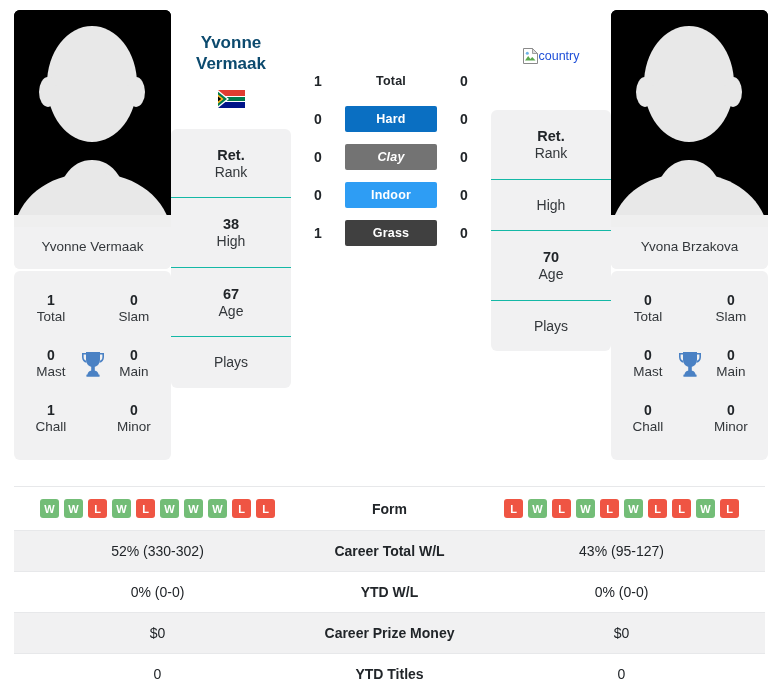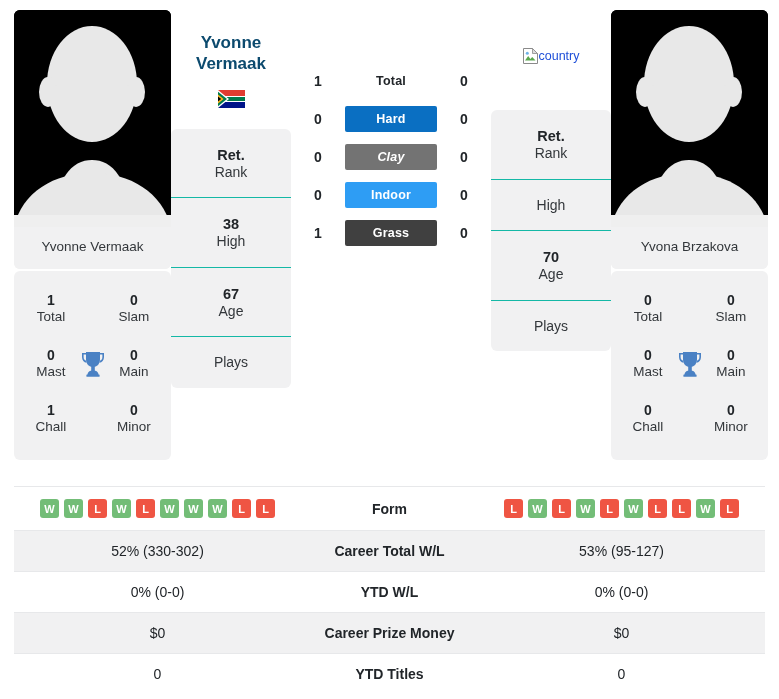--- a/index.html
+++ b/index.html
@@ -409,21 +409,21 @@
             <div class="fbadge" style="background: rgb(239, 85, 67);">L</div>
             <div class="fbadge" style="background: rgb(115, 189, 119);">W</div>
             <div class="fbadge" style="background: rgb(239, 85, 67);">L</div>
           </div>
       </div>
     </div>
 
     <div class="row shaded">
       <div class="c left">52% (330-302)</div>
       <div class="c mid">Career Total W/L</div>
-      <div class="c right">53% (95-127)</div>
+      <div class="c right">43% (95-127)</div>
     </div>
 
     <div class="row">
       <div class="c left">0% (0-0)</div>
       <div class="c mid">YTD W/L</div>
       <div class="c right">0% (0-0)</div>
     </div>
 
     <div class="row shaded">
       <div class="c left">$0</div>

